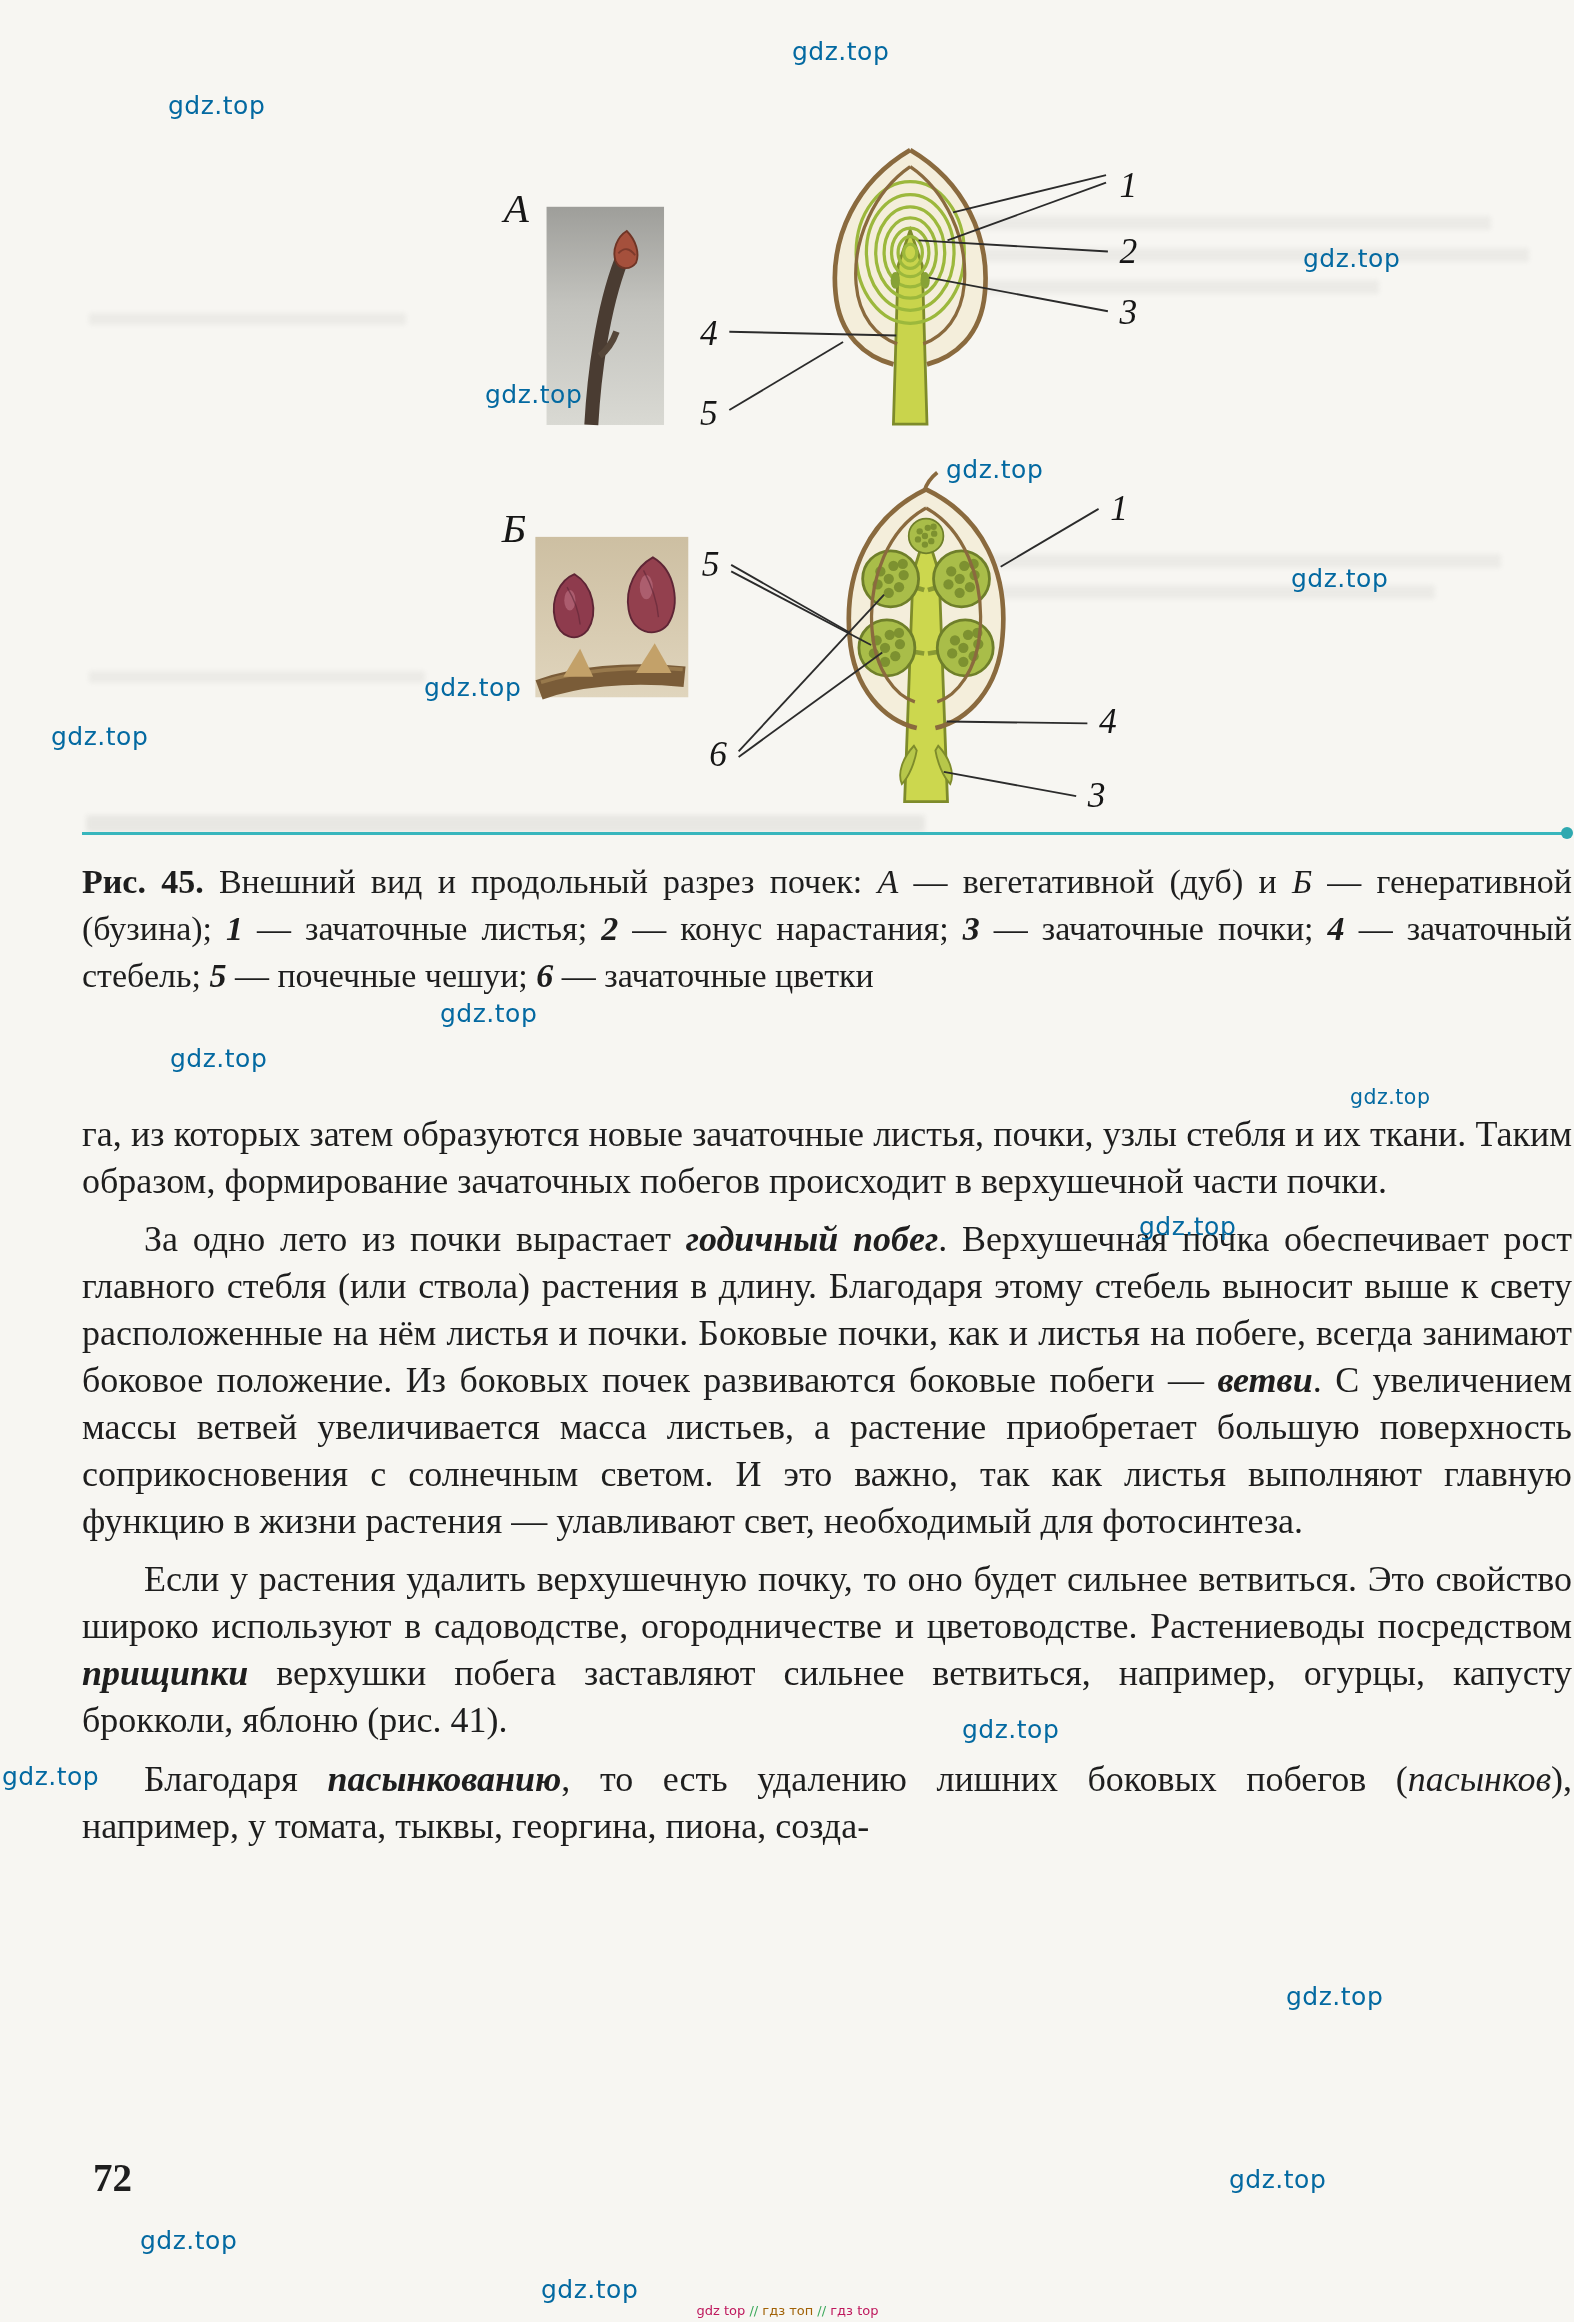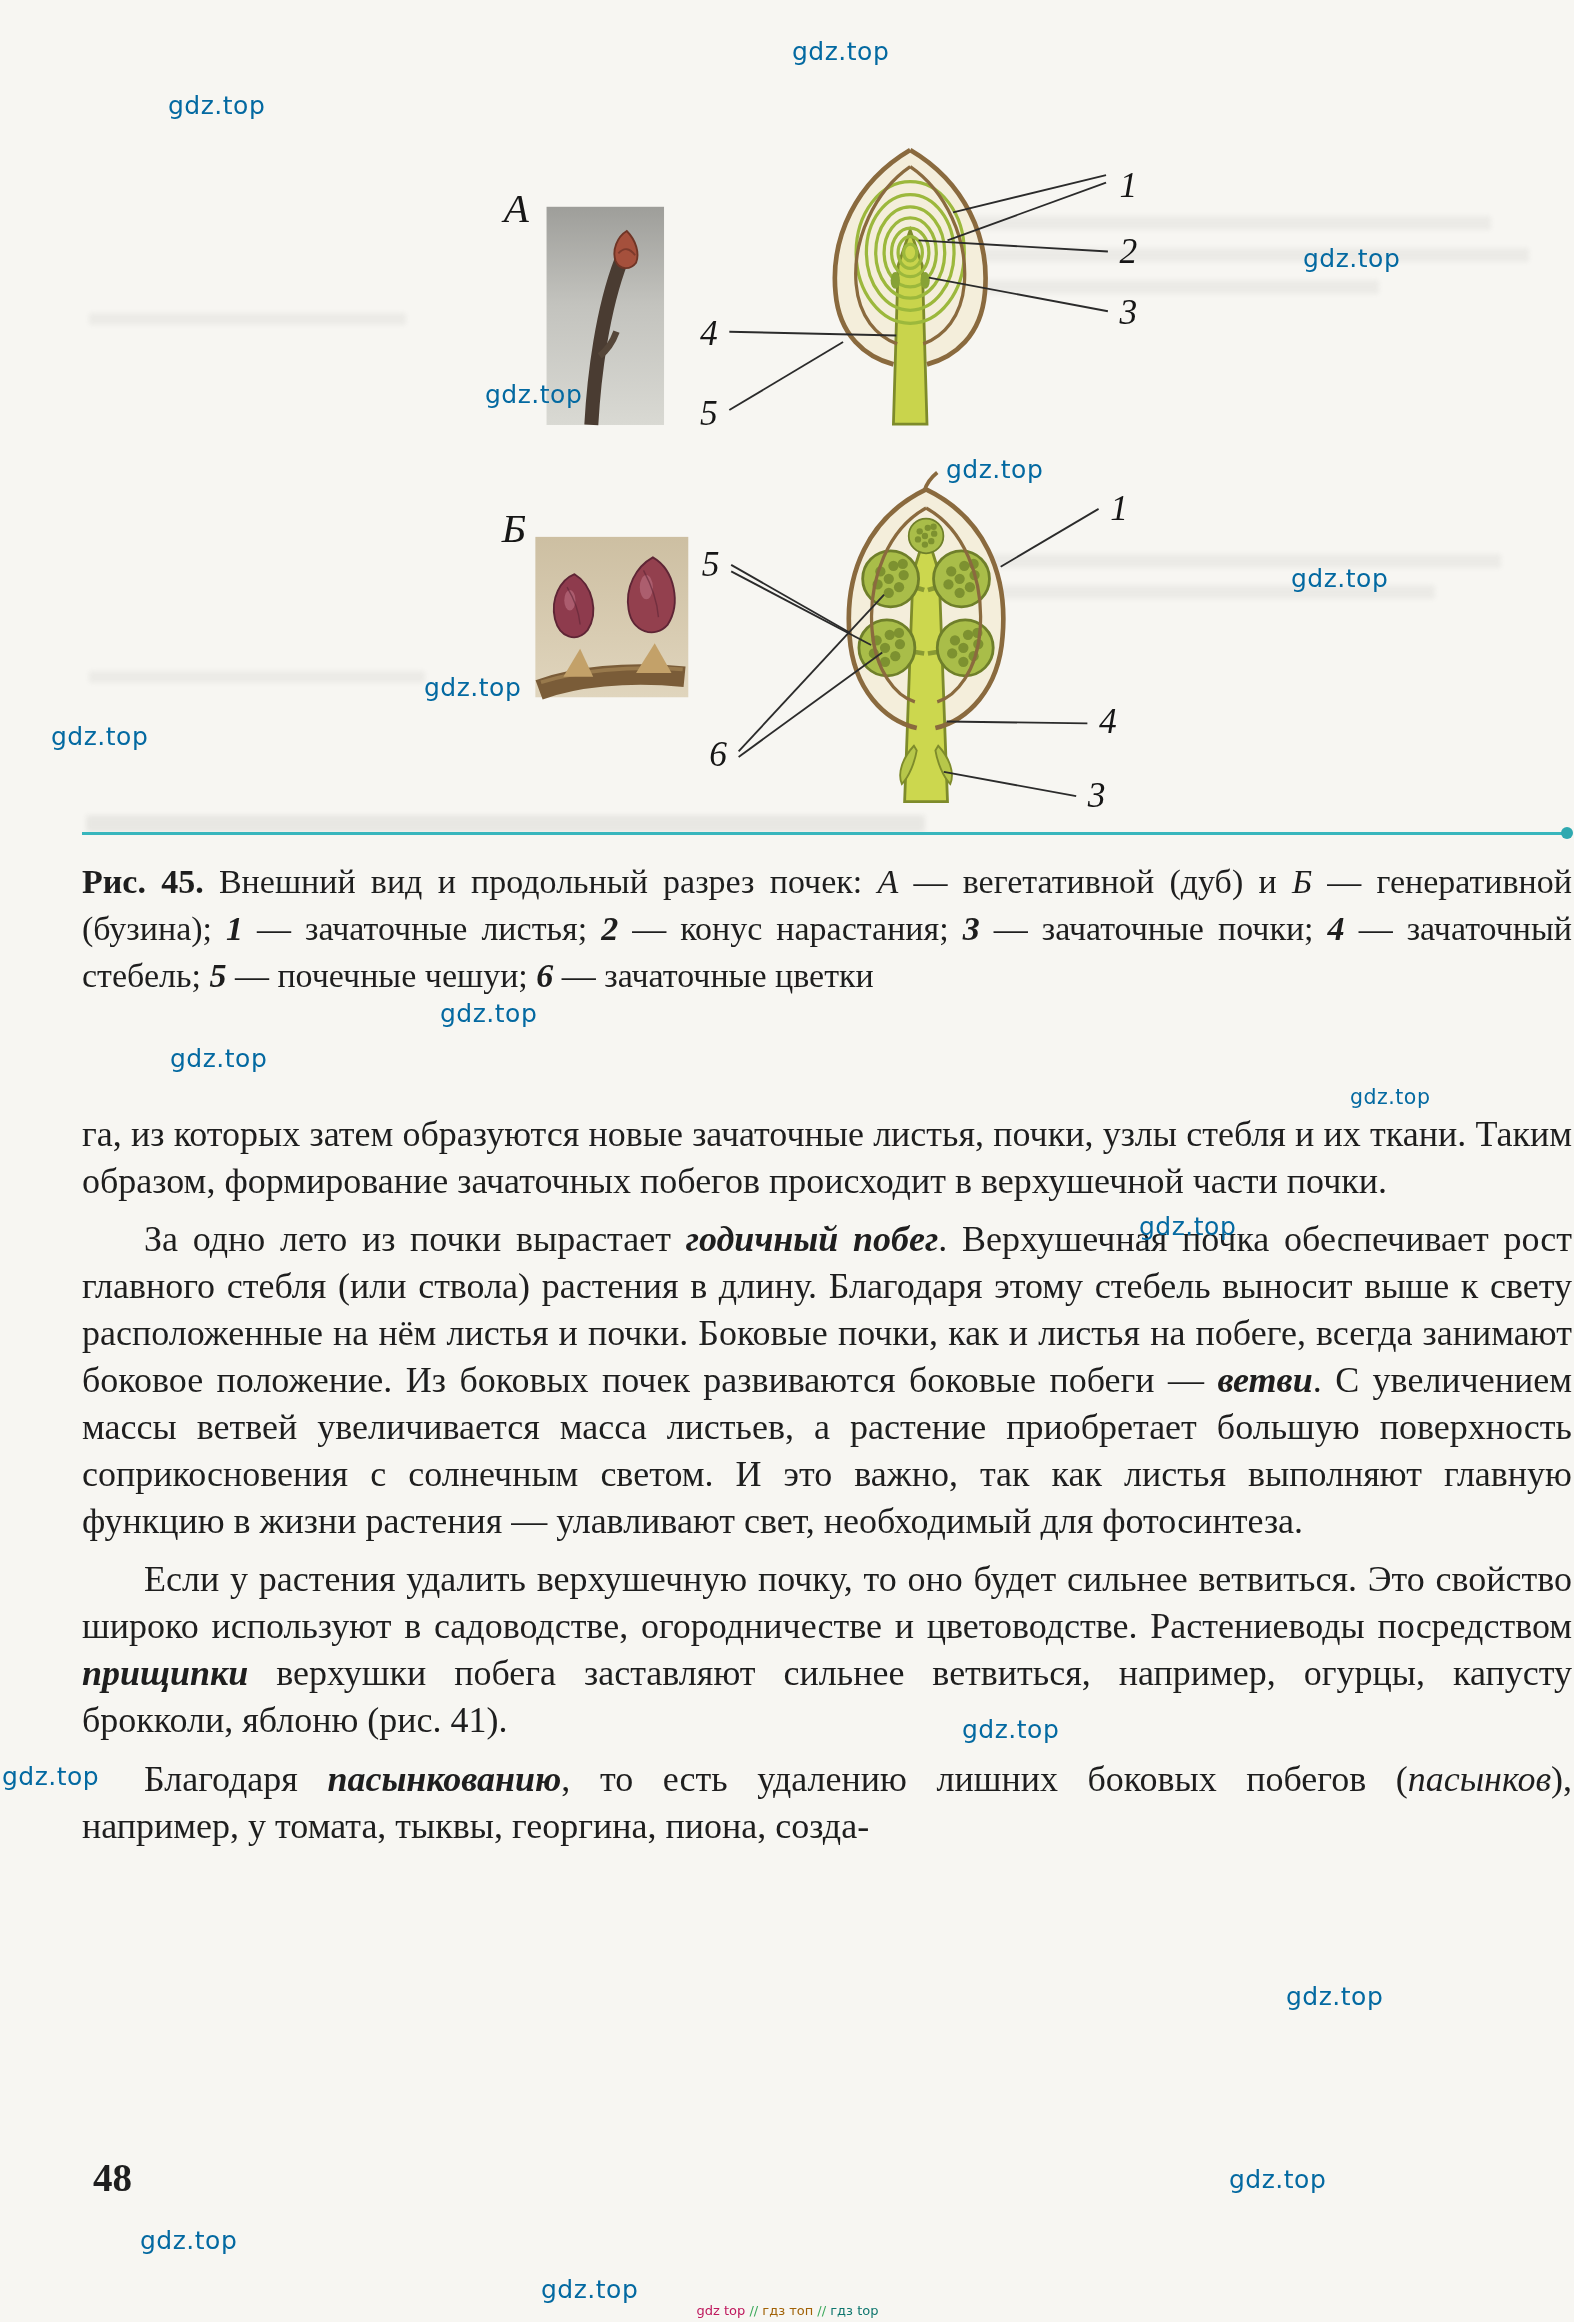--- a/index.html
+++ b/index.html
@@ -182,36 +182,36 @@
 
   <p class="caption"><span style="font-weight: bold;">Рис. 45.</span><span> Внешний вид и продольный разрез почек: </span><span style="font-style: italic;">А</span><span> — вегетативной (дуб) и </span><span style="font-style: italic;">Б</span><span> — генеративной (бузина); </span><span style="font-weight: bold; font-style: italic;">1</span><span> — зачаточные листья; </span><span style="font-weight: bold; font-style: italic;">2</span><span> — конус нарастания; </span><span style="font-weight: bold; font-style: italic;">3</span><span> — зачаточные почки; </span><span style="font-weight: bold; font-style: italic;">4</span><span> — зачаточный стебель; </span><span style="font-weight: bold; font-style: italic;">5</span><span> — почечные чешуи; </span><span style="font-weight: bold; font-style: italic;">6</span><span> — зачаточные цветки</span></p>
 
   <div class="bodytext">
     <p><span>га, из которых затем образуются новые зачаточные листья, почки, узлы стебля и их ткани. Таким образом, формирование зачаточных побегов происходит в верхушечной части почки.</span></p>
     <p class="ind"><span>За одно лето из почки вырастает </span><span style="font-weight: bold; font-style: italic;">годичный побег</span><span>. Верхушечная почка обеспечивает рост главного стебля (или ствола) растения в длину. Благодаря этому стебель выносит выше к свету расположенные на нём листья и почки. Боковые почки, как и листья на побеге, всегда занимают боковое положение. Из боковых почек развиваются боковые побеги — </span><span style="font-weight: bold; font-style: italic;">ветви</span><span>. С увеличением массы ветвей увеличивается масса листьев, а растение приобретает большую поверхность соприкосновения с солнечным светом. И это важно, так как листья выполняют главную функцию в жизни растения — улавливают свет, необходимый для фотосинтеза.</span></p>
     <p class="ind"><span>Если у растения удалить верхушечную почку, то оно будет сильнее ветвиться. Это свойство широко используют в садоводстве, огородничестве и цветоводстве. Растениеводы посредством </span><span style="font-weight: bold; font-style: italic;">прищипки</span><span> верхушки побега заставляют сильнее ветвиться, например, огурцы, капусту брокколи, яблоню (рис. 41).</span></p>
     <p class="ind"><span>Благодаря </span><span style="font-weight: bold; font-style: italic;">пасынкованию</span><span>, то есть удалению лишних боковых побегов (</span><span style="font-style: italic;">пасынков</span><span>), например, у томата, тыквы, георгина, пиона, созда-</span></p>
   </div>
 
-  <div class="pagenum">48</div>
+  <div class="pagenum">72</div>
 
   <div class="wm" style="left:792px;top:37px">gdz.top</div>
   <div class="wm" style="left:168px;top:91px">gdz.top</div>
   <div class="wm" style="left:1303px;top:244px">gdz.top</div>
   <div class="wm" style="left:485px;top:380px">gdz.top</div>
   <div class="wm" style="left:946px;top:455px">gdz.top</div>
   <div class="wm" style="left:1291px;top:564px">gdz.top</div>
   <div class="wm" style="left:424px;top:673px">gdz.top</div>
   <div class="wm" style="left:51px;top:722px">gdz.top</div>
   <div class="wm" style="left:440px;top:999px">gdz.top</div>
   <div class="wm" style="left:170px;top:1044px">gdz.top</div>
   <div class="wm small" style="left:1350px;top:1085px">gdz.top</div>
   <div class="wm" style="left:1139px;top:1212px">gdz.top</div>
   <div class="wm" style="left:962px;top:1715px">gdz.top</div>
   <div class="wm" style="left:1.9px;top:1762px">gdz.top</div>
   <div class="wm" style="left:1286px;top:1982px">gdz.top</div>
   <div class="wm" style="left:1229px;top:2165px">gdz.top</div>
   <div class="wm" style="left:140px;top:2226px">gdz.top</div>
   <div class="wm" style="left:541px;top:2275px">gdz.top</div>
-  <div class="bottom-line"><span style="color: #be185d;">gdz top</span><span style="color: rgb(58, 168, 90);">  //  </span><span style="color: #a16207;">гдз топ</span><span style="color: rgb(58, 168, 90);">  //  </span><span style="color: #0f766e;">гдз top</span></div>
+  <div class="bottom-line"><span style="color: #be185d;">gdz top</span><span style="color: rgb(58, 168, 90);">  //  </span><span style="color: #a16207;">гдз топ</span><span style="color: rgb(58, 168, 90);">  //  </span><span style="color: #be185d;">гдз top</span></div>
 
 </div>
 
 
 </body></html>

